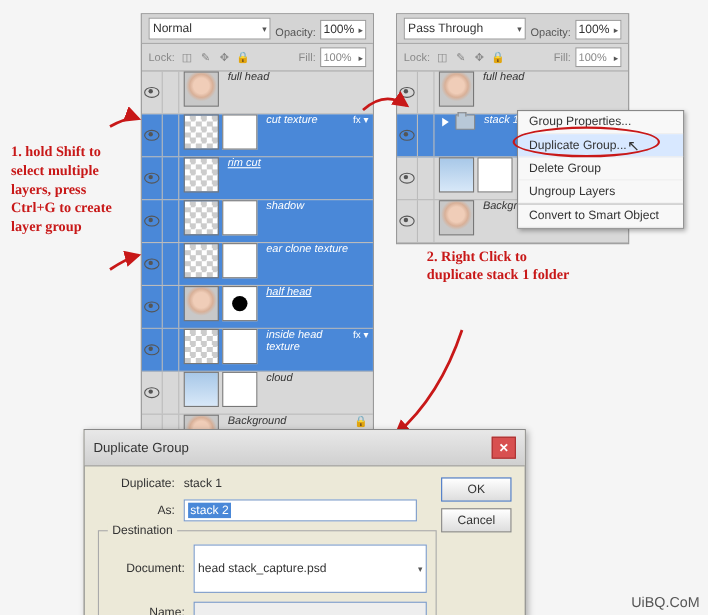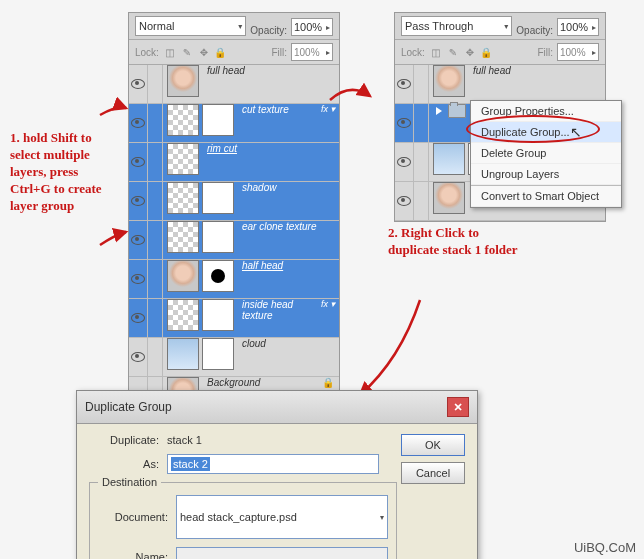--- a/index.html
+++ b/index.html
@@ -18,21 +18,21 @@
 .thumbs{display:flex;align-items:center;gap:3px;padding:0 4px}
 .thumb{width:30px;height:30px;border:1px solid #777;background:#fff;display:flex;align-items:center;justify-content:center;position:relative;overflow:hidden}
 .thumb.mask{background:#fff}
 .thumb.mask .black{width:14px;height:14px;background:#000;border-radius:50%}
 .thumb.trans{background:repeating-conic-gradient(#ccc 0 25%,#fff 0 50%) 50%/10px 10px}
 .thumb.sky{background:linear-gradient(#a8c8e8,#d8e8f8)}
 .thumb.head{background:radial-gradient(circle at 50% 40%,#f0cdb8 30%,#d8b098 45%,#c8c8c8 60%)}
 .layer-name{font-size:10px;padding-left:4px;flex:1;font-style:italic}
 .layer-row.sel{background:#4a88d8;color:#fff}
 .layer-row.bg .layer-name{font-style:italic}
-.fx{font-size:9px;font-style:italic;padding-right:4px}
+.fx{font-size:9px;padding-right:4px}
 .folder-ic{width:16px;height:12px;background:#b8c8d8;border:1px solid #888;border-radius:1px;position:relative}
 .folder-ic:before{content:"";position:absolute;top:-3px;left:1px;width:6px;height:3px;background:#b8c8d8;border:1px solid #888;border-bottom:none}
 .tri{width:0;height:0;border-top:4px solid transparent;border-bottom:4px solid transparent;border-left:6px solid #fff;margin:0 3px}
 .eye{width:12px;height:8px;border:1px solid #555;border-radius:50%;position:relative}
 .eye:after{content:"";position:absolute;width:4px;height:4px;background:#555;border-radius:50%;top:1px;left:3px}
 .note{position:absolute;color:#c81818;font-family:'Comic Sans MS',cursive;font-size:13px;font-weight:bold;line-height:1.3}
 .ctx-menu{position:absolute;background:#f8f8f8;border:1px solid #888;box-shadow:2px 2px 4px rgba(0,0,0,.3);width:150px;font-size:11px}
 .ctx-menu div{padding:4px 10px;border-bottom:1px solid #eee}
 .ctx-menu div.sep{height:0;padding:0;border-bottom:1px solid #bbb}
 .ctx-menu div.hl{background:#d8e8ff;position:relative}
@@ -186,21 +186,21 @@
         <div class="link-col"></div>
         <div class="thumbs">
           <div class="thumb head"></div>
         </div>
         <span class="layer-name" style="">Background</span>
         <span class="lock-ic">🔒</span>
       </div>
     </div>
 </div>
 
-<div class="panel" style="left:394px;top:12px">
+<div class="panel" style="left:360px;top:12px">
   <div class="panel-top">
     <div class="blend-select">
         <span>Pass Through</span>
         <span class="chev">▾</span>
       </div>
     <span class="opacity-label">Opacity:</span>
     <div class="pct-box">
         <span>100%</span>
         <span class="chev">▸</span>
       </div>

